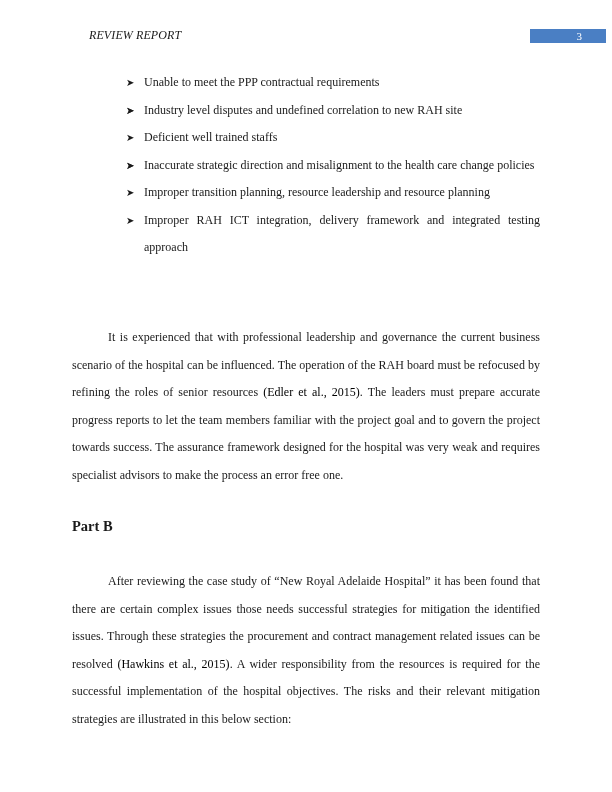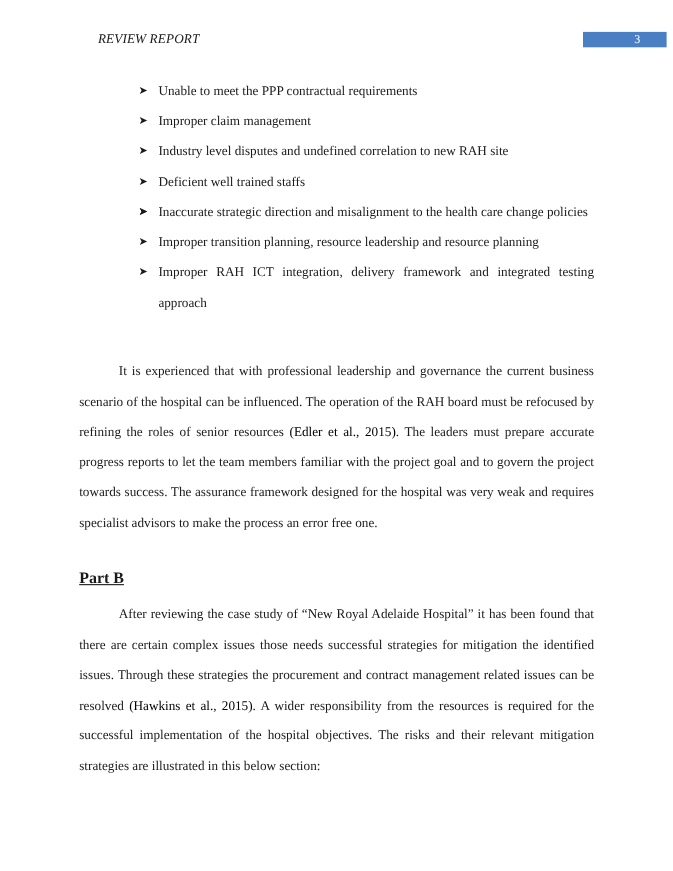--- a/index.html
+++ b/index.html
@@ -10,35 +10,35 @@
                   background: #4a7fc4; color: #ffffff; font-size: 11px; line-height: 14px;
                   text-align: right; box-sizing: border-box; padding-right: 24px; }
   .bullets { position: absolute; left: 126px; top: 69px; width: 414px; margin: 0; padding: 0; list-style: none; }
   .bullets li { position: relative; padding-left: 18px; font-size: 12px; line-height: 27.5px;
                 text-align: justify; text-align-last: left; }
   .bullets li .arrow { position: absolute; left: 0; top: 0; font-size: 10px; }
   .bullets li.justify { text-align: justify; }
   .para { position: absolute; left: 72px; width: 468px; font-size: 12px; line-height: 27.5px;
           text-align: justify; margin: 0; text-indent: 36px; }
   .p1 { top: 324px; }
-  .p2 { top: 545px; }
+  .p2 { top: 568px; }
   .cite { color: #000000; }
-  .heading { position: absolute; left: 72px; top: 518px; font-size: 14.5px; font-weight: bold; margin: 0; text-decoration: underline; }
+  .heading { position: absolute; left: 72px; top: 518px; font-size: 14.5px; font-weight: bold; margin: 0; }
 </style>
 </head>
 <body>
 
 <div>
   <div class="header-title">REVIEW REPORT</div>
   <div class="page-num-box">3</div>
 </div>
 
 <ul class="bullets">
   <li><span class="arrow">➤</span><span>Unable to meet the PPP contractual requirements</span></li>
-  <li><span class="arrow">➤</span><span>Improper claim management</span></li>
+  <li><span class="arrow">➤</span></li>
   <li><span class="arrow">➤</span><span>Industry level disputes and undefined correlation to new RAH site</span></li>
   <li><span class="arrow">➤</span><span>Deficient well trained staffs</span></li>
   <li><span class="arrow">➤</span></li>
   <li><span class="arrow">➤</span><span>Inaccurate strategic direction and misalignment to the health care change policies</span></li>
   <li><span class="arrow">➤</span><span>Improper transition planning, resource leadership and resource planning</span></li>
   <li class="justify"><span class="arrow">➤</span><span>Improper RAH ICT integration, delivery framework and integrated testing approach</span></li>
 </ul>
 
 <p class="para p1"><span>It is experienced that with professional leadership and governance the current business scenario of the hospital can be influenced. The operation of the RAH board must be refocused by refining the roles of senior resources </span><span class="cite">(Edler et al., 2015)</span><span>. The leaders must prepare accurate progress reports to let the team members familiar with the project goal and to govern the project towards success. The assurance framework designed for the hospital was very weak and requires specialist advisors to make the process an error free one.</span></p>
 

